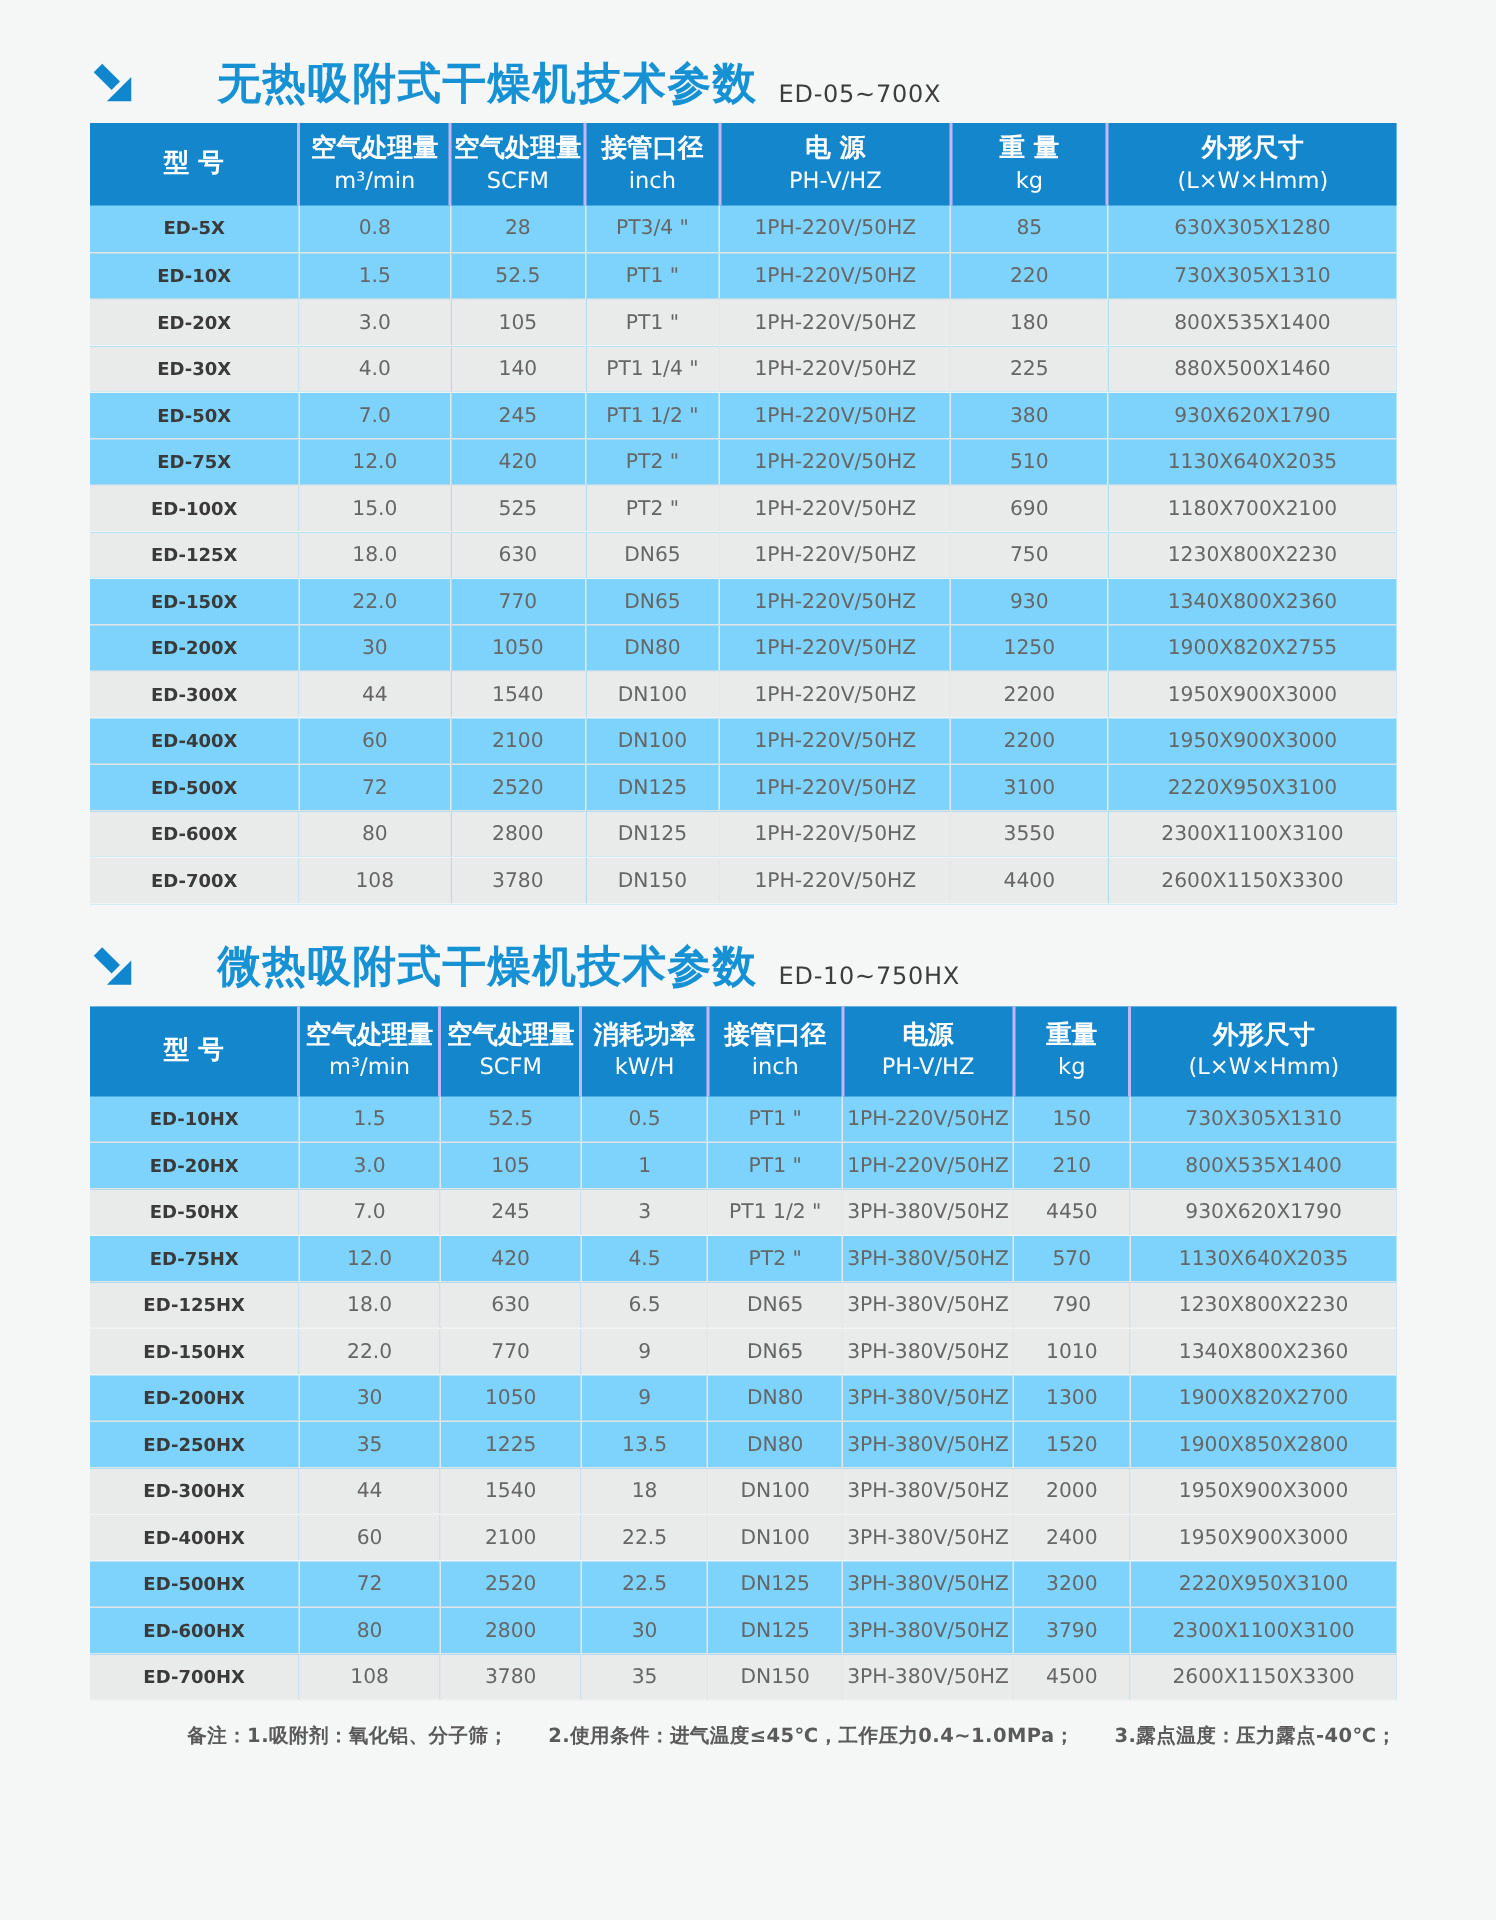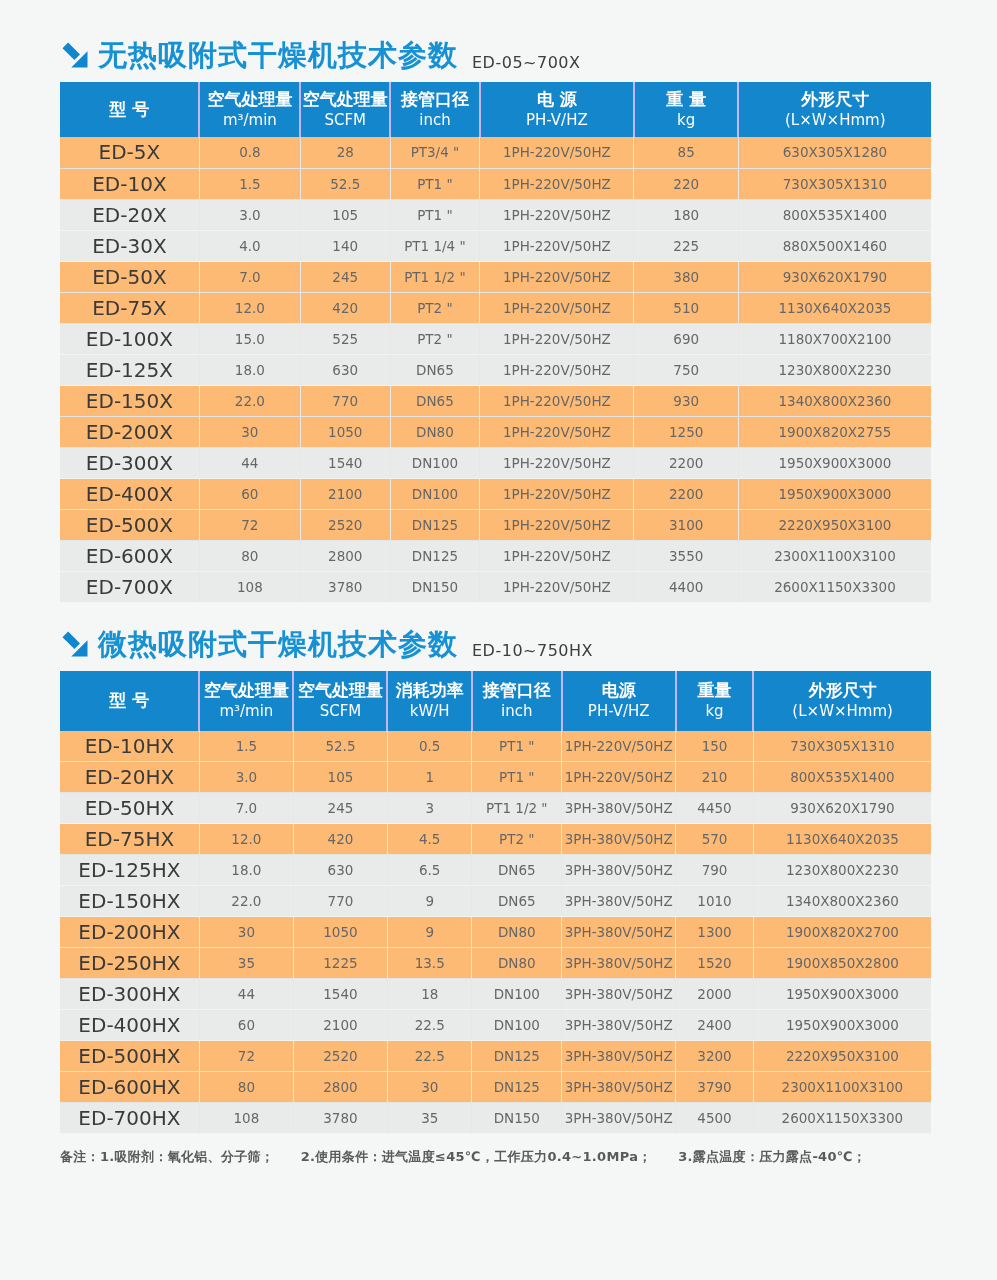--- a/index.html
+++ b/index.html
@@ -12,54 +12,55 @@
     overflow:hidden;
   }
   .content { width:871px; }
   .title-row {
     display:flex; align-items:flex-end; gap:8px;
     margin-bottom:10px; padding-left:0;
   }
   .arrow-icon { width:30px; height:30px; flex:0 0 auto; margin-bottom:2px; }
   .sec-title {
     font-size:29px; font-weight:bold; color:#1591d4;
-    letter-spacing:1px; line-height:1.1;
+    letter-spacing:1px; line-height:1.1;margin-left:47px;
   }
   .model-range {
     font-size:16px; color:#3d3d3d; line-height:1.15;
     margin-left:6px; letter-spacing:0.5px;
   }
   table.spec-table {
     width:100%; border-collapse:collapse; table-layout:fixed;
-    background:#fdba74;
+    background:#7dd3fc;
   }
   table.spec-table thead th {
     background:#1486cb; color:#ffffff; font-weight:bold;
     vertical-align:middle; text-align:center;
     border-left:2px solid #c4b5fd; padding:4px 0;
   }
   table.spec-table thead th:first-child { border-left:none; }
   #table1 thead th { height:55px; }
   #table2 thead th { height:60px; }
   th .h1 { font-size:17px; line-height:1.25; }
   th .h2 { font-size:15px; font-weight:normal; line-height:1.25; margin-top:1px; }
   table.spec-table td {
     height:31px; text-align:center; vertical-align:middle;
     font-size:13.5px; color:#666666;
     border-left:1px solid #e6e7e7;
     border-bottom:1px solid #e3e4e4;
     overflow:hidden; white-space:nowrap;
   }
   table.spec-table td:first-child {
-    border-left:none; font-size:20px; font-weight:normal; color:#3a3a3a;
+    border-left:none; font-size:12px; font-weight:bold; color:#3a3a3a;
   }
   table.spec-table tr.stripe td { background:#e9eaea; border-bottom-color:#f2f3f3; }
   .footnote {
     margin-top:14px; font-size:13px; font-weight:bold; color:#5a5a5a;
     letter-spacing:0.3px;
+    text-align:right;
   }
   .sec2 { margin-top:26px; }
 </style>
 </head>
 <body>
 
 <div class="page">
   <div class="content">
 
     <div class="title-row">

